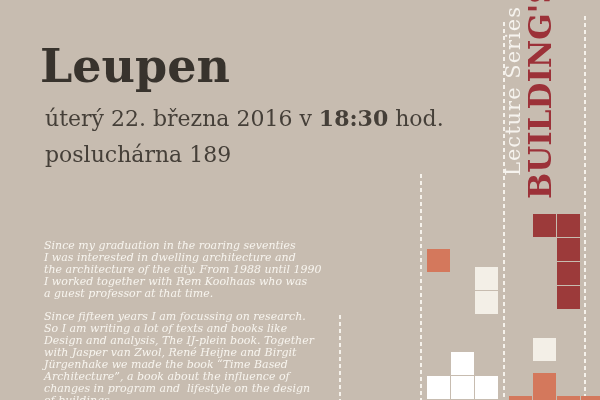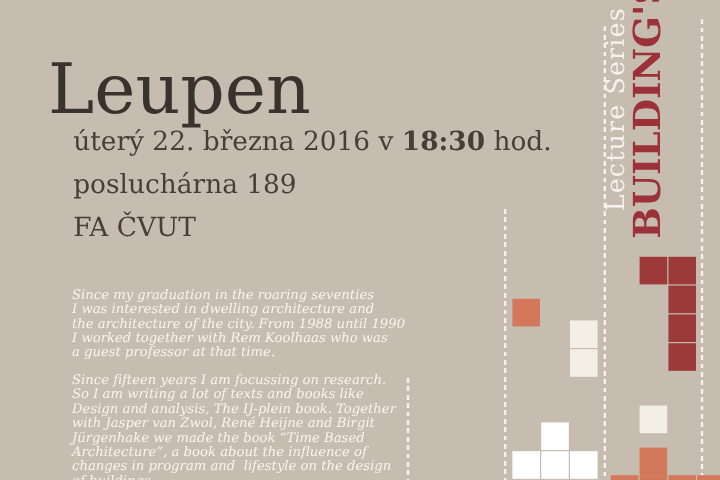--- a/index.html
+++ b/index.html
@@ -8,42 +8,41 @@
     background: #c7bcb0;
     overflow: hidden;
     position: relative;
     font-family: "DejaVu Serif", serif;
   }
   .poster { position: absolute; inset: 0; overflow: hidden; }
 
   .title {
     position: absolute;
     left: 40px; top: 0px;
-    font-size: 58px;
+    font-size: 46px;
     line-height: 70px;
-    font-weight: normal;
+    font-weight: bold;
     color: #38332d;
     letter-spacing: 0px;
     white-space: nowrap;
   }
 
   .info {
     position: absolute;
     left: 45px; top: 100px;
     font-size: 22px;
     line-height: 36px;
     color: #453f38;
     white-space: nowrap;
-    margin-left: 16px;
   }
   .info strong { font-weight: bold; }
 
   .bio {
     position: absolute;
-    left: 60px;
+    left: 44px;
     font-size: 11px;
     line-height: 12px;
     font-style: italic;
     color: #f8f5ef;
     white-space: pre;
   }
   .bio.p1 { top: 240px; }
   .bio.p2 { top: 311px; }
 
   .vtext {
@@ -116,21 +115,20 @@
       <div class="sq" style="left: 533px; top: 396px; width: 23px; height: 23px; background: rgb(212, 120, 92);"></div>
       <div class="sq" style="left: 557px; top: 396px; width: 23px; height: 23px; background: rgb(212, 120, 92);"></div>
       <div class="sq" style="left: 581px; top: 396px; width: 23px; height: 23px; background: rgb(212, 120, 92);"></div>
     </div>
 
   <h1 class="title">Leupen</h1>
 
   <div class="info">
     <div><span>úterý 22. března 2016 v </span><strong>18:30</strong><span> hod.</span></div>
     <div>posluchárna 189</div>
-    <div>FA ČVUT</div>
   </div>
 
   <div class="bio p1">Since my graduation in the roaring seventies
 I was interested in dwelling architecture and
 the architecture of the city. From 1988 until 1990
 I worked together with Rem Koolhaas who was
 a guest professor at that time.</div>
 
   <div class="bio p2">Since fifteen years I am focussing on research.
 So I am writing a lot of texts and books like

